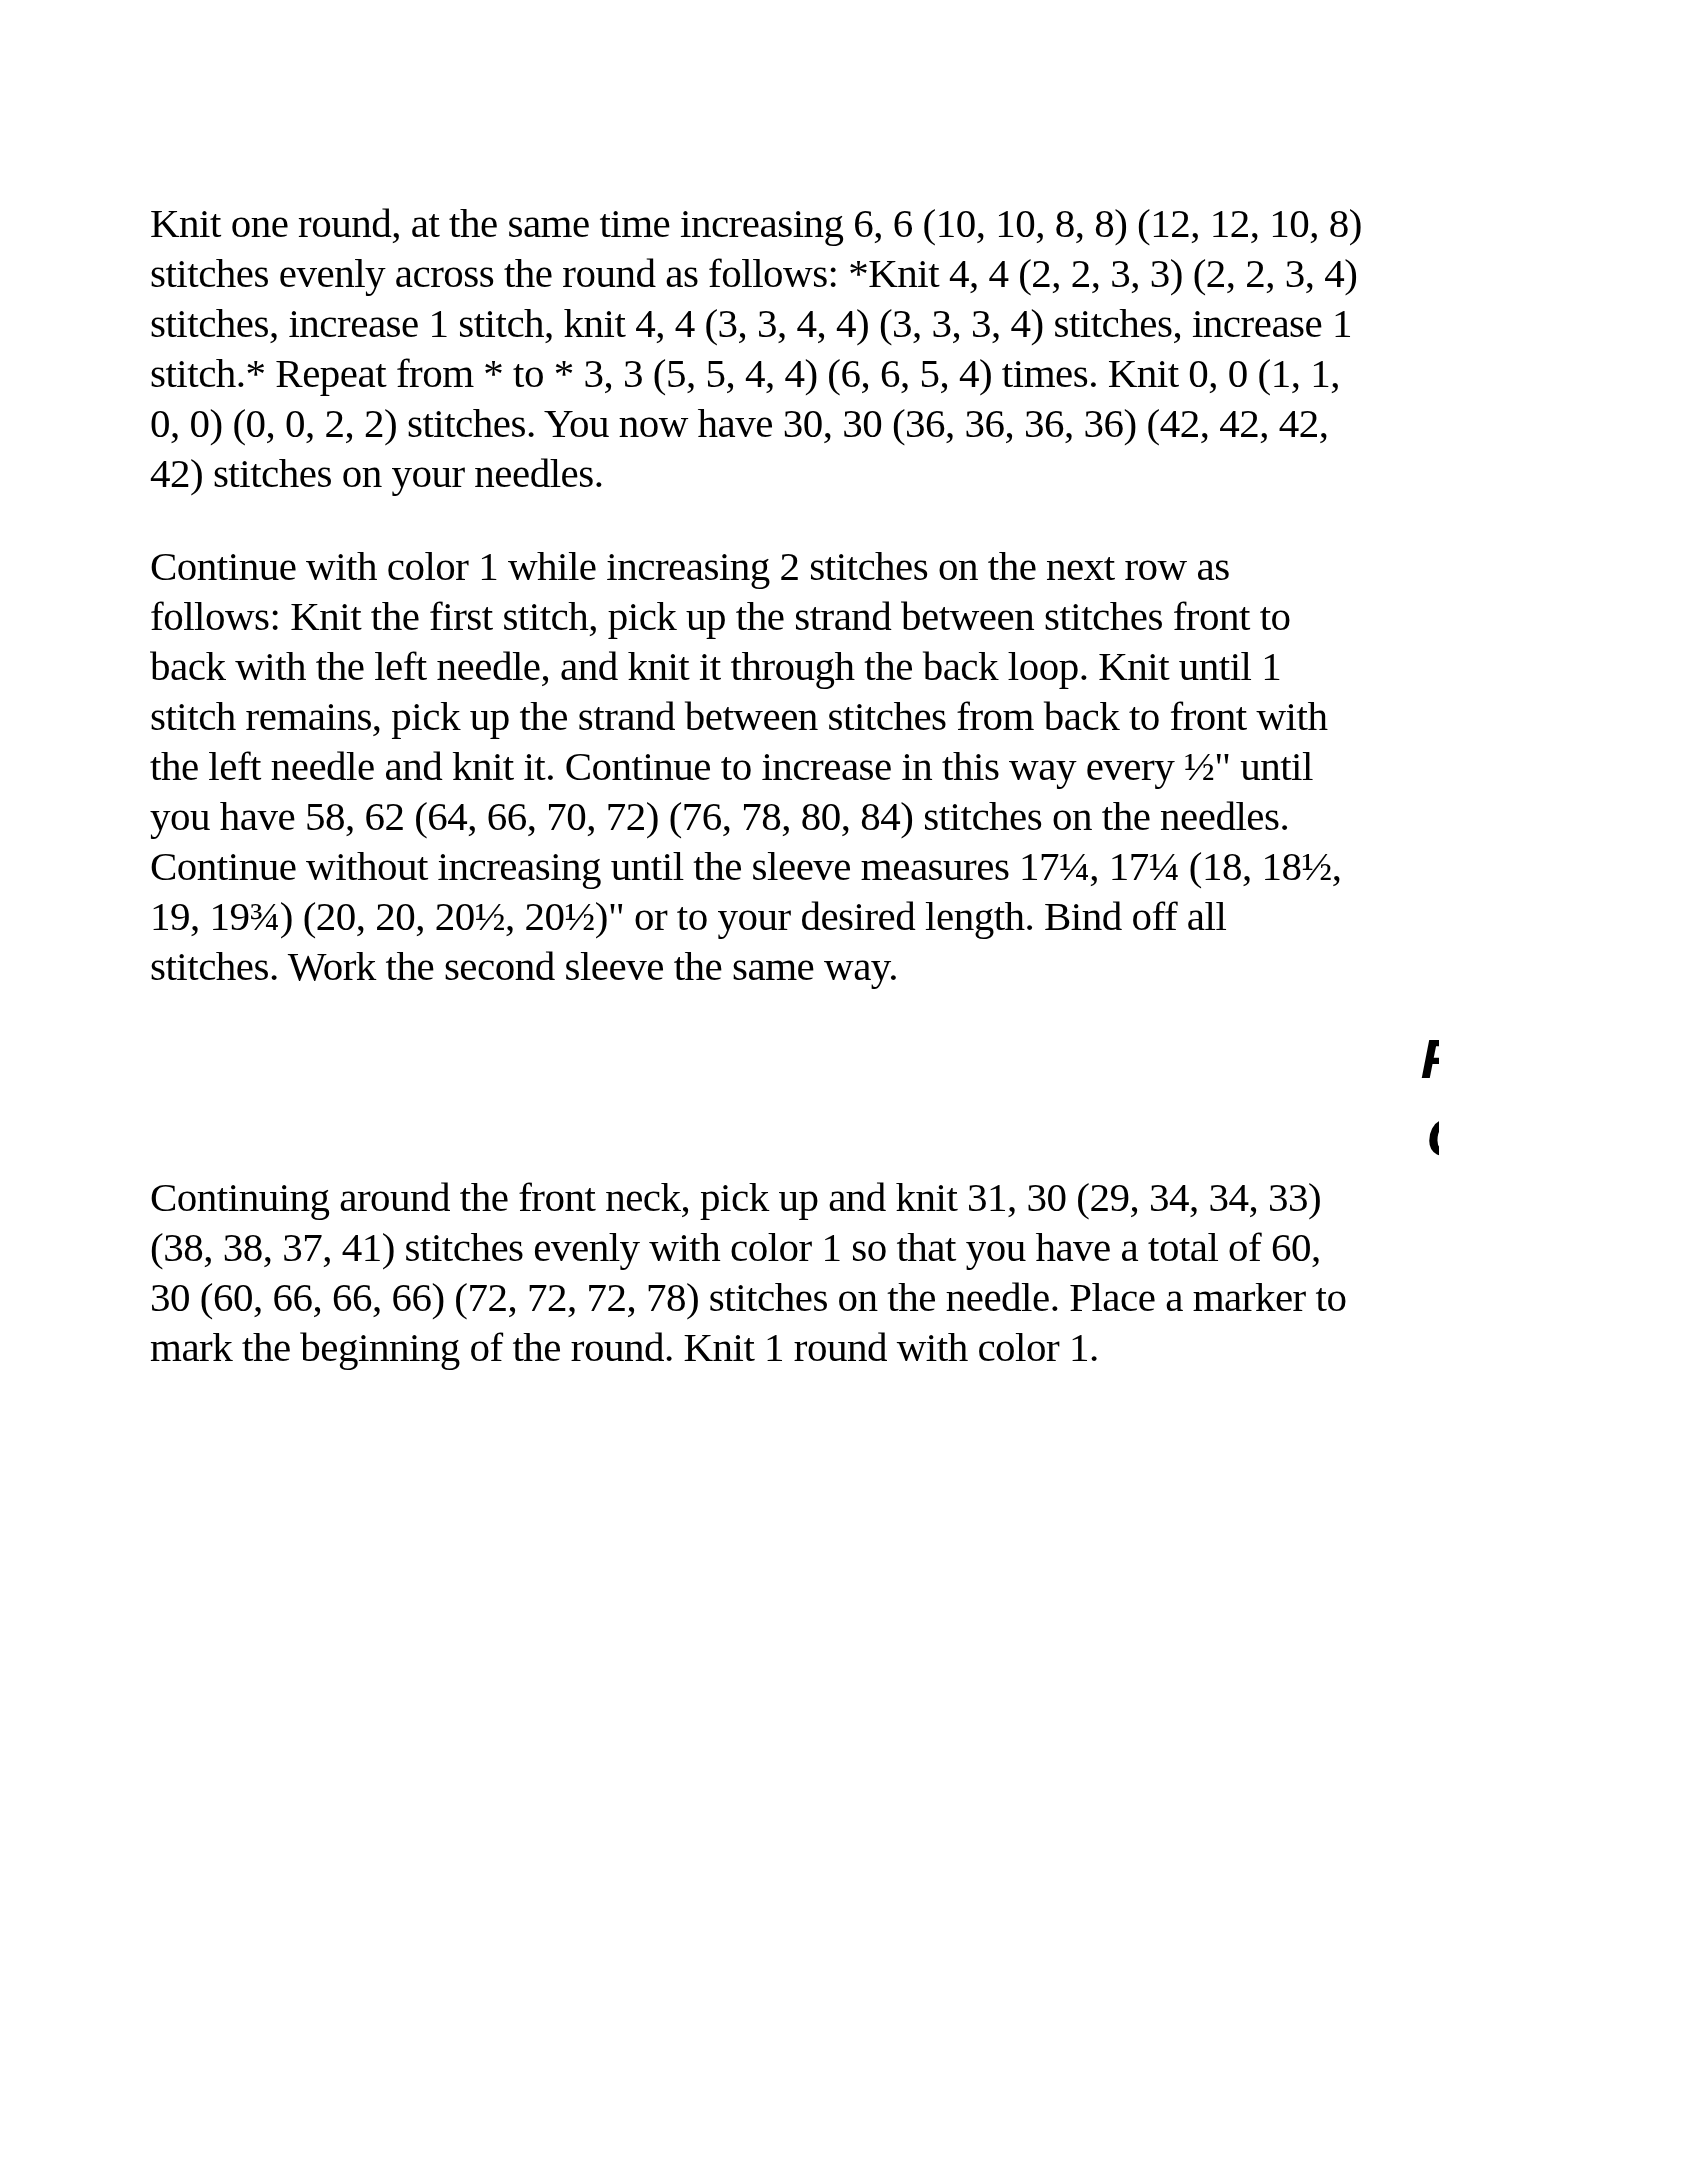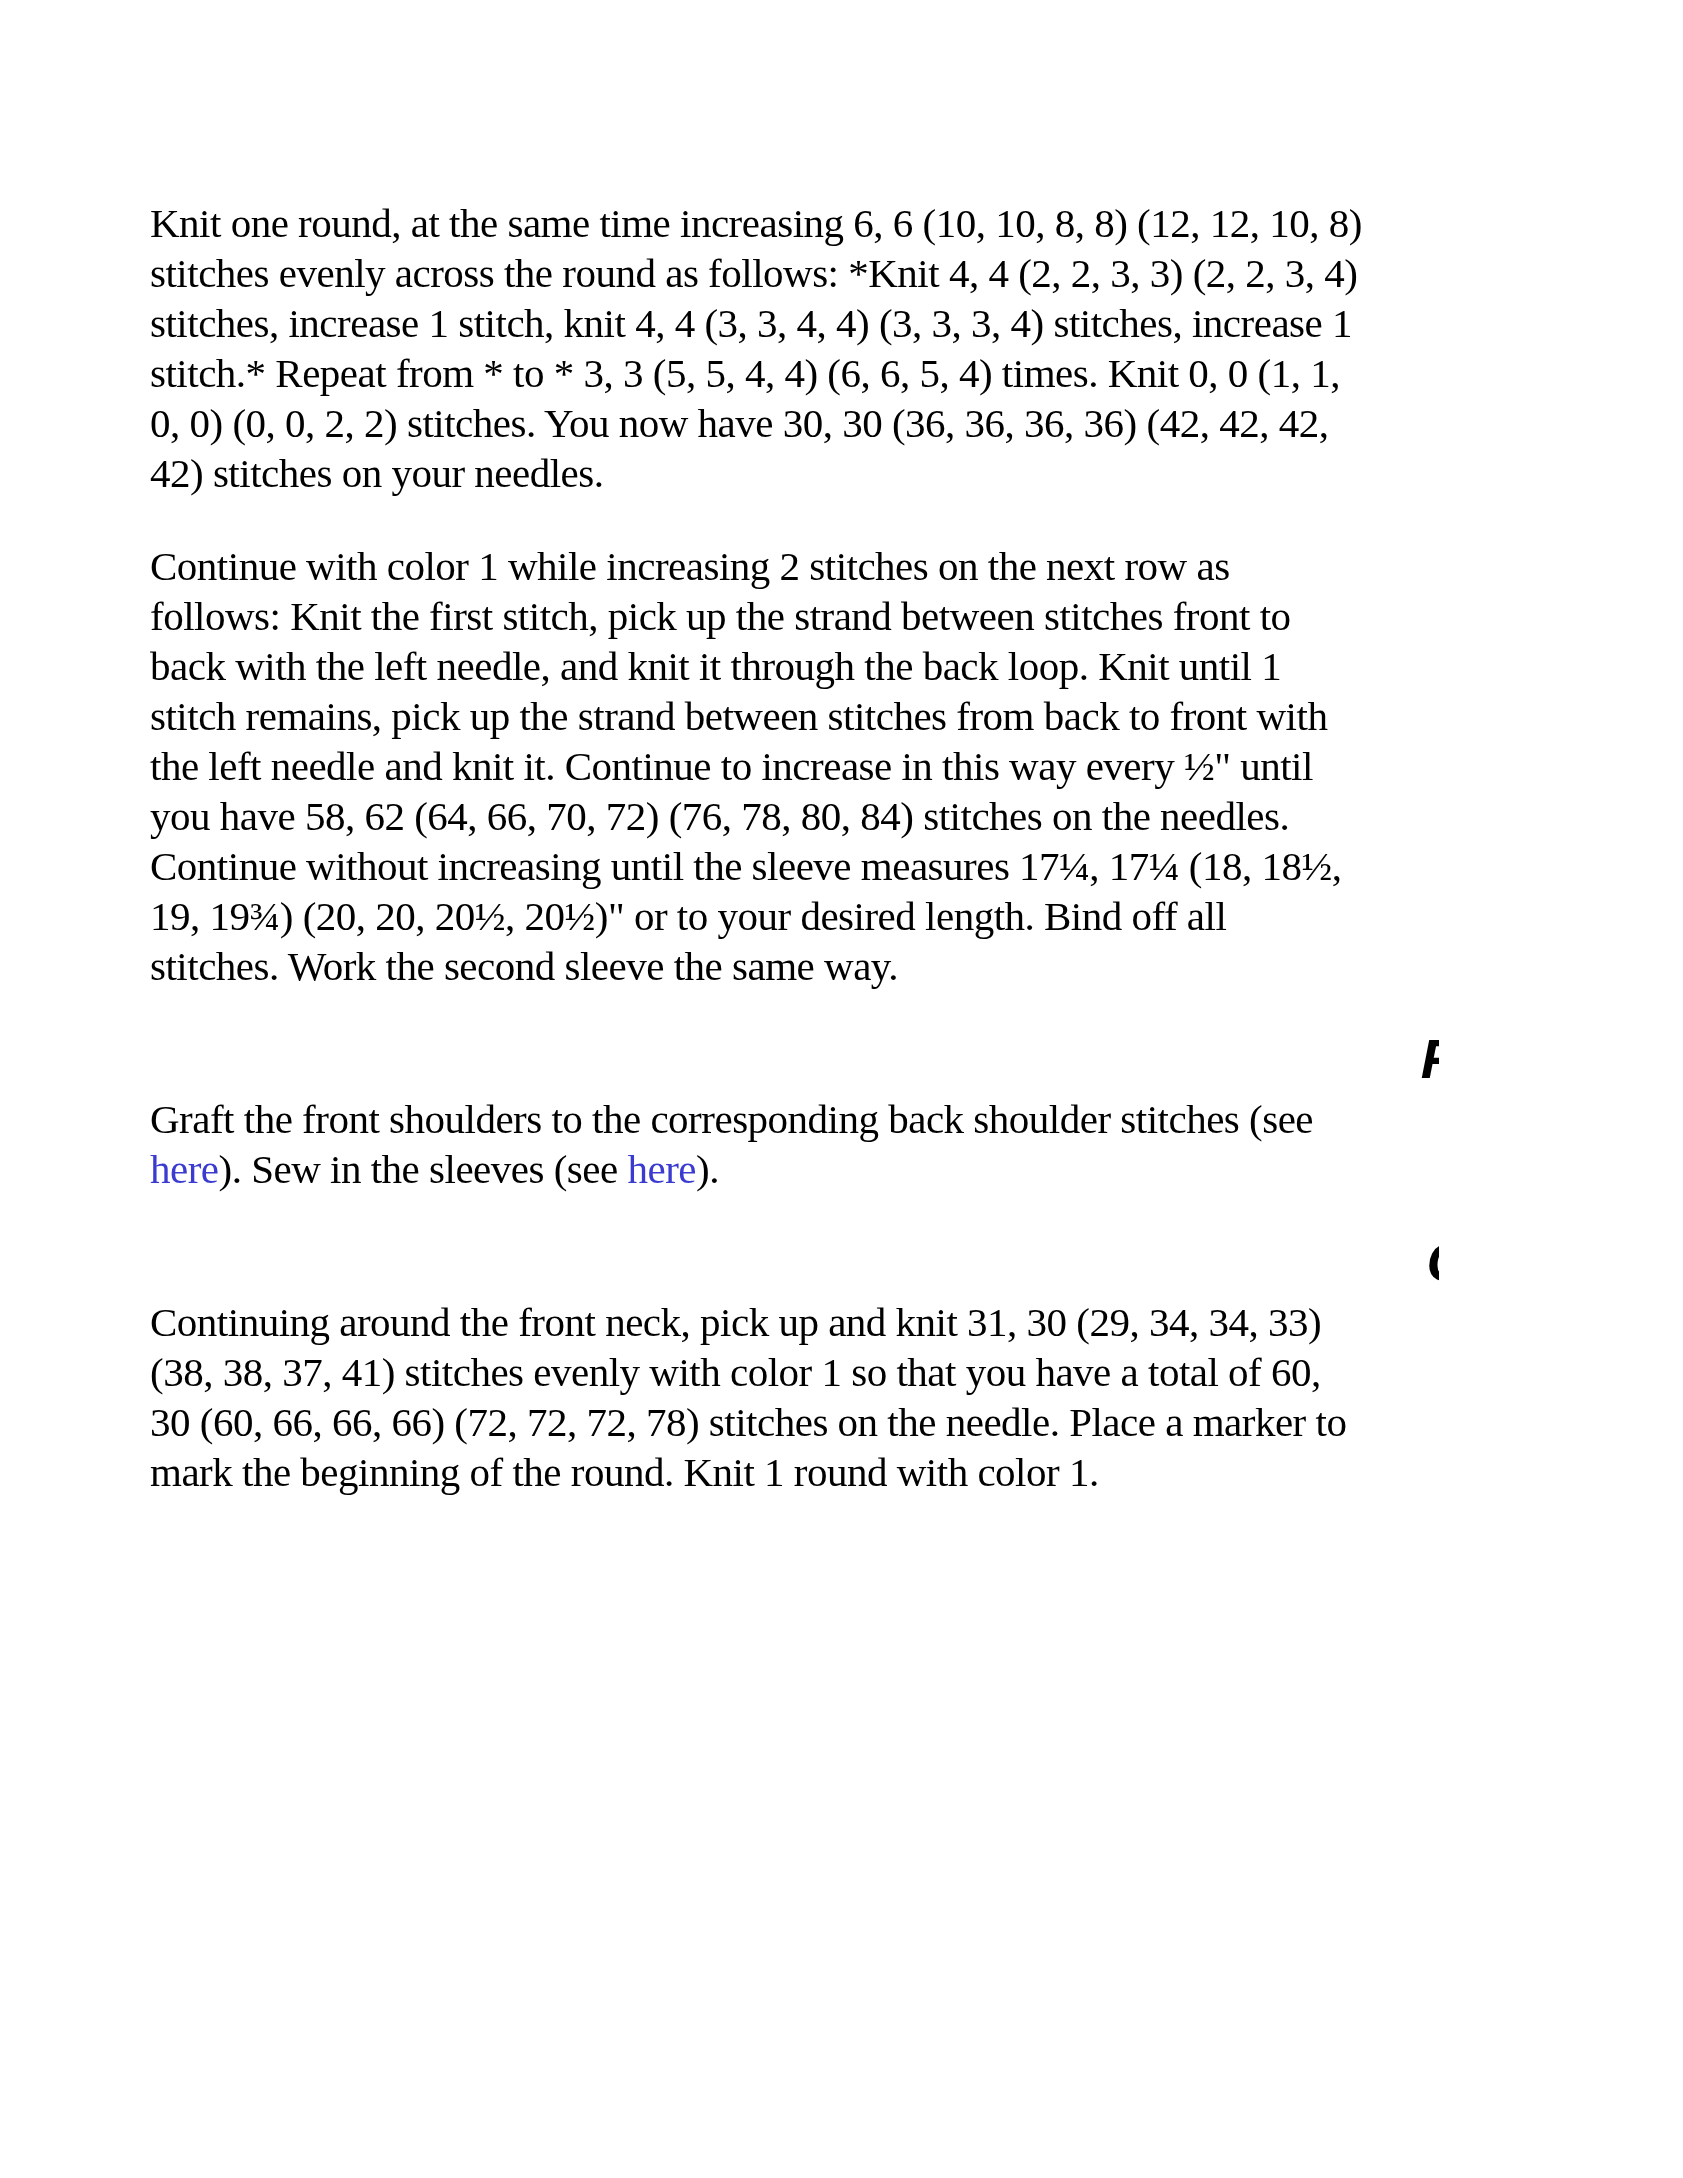--- a/index.html
+++ b/index.html
@@ -66,22 +66,20 @@
 back with the left needle, and knit it through the back loop. Knit until 1
 stitch remains, pick up the strand between stitches from back to front with
 the left needle and knit it. Continue to increase in this way every ½" until
 you have 58, 62 (64, 66, 70, 72) (76, 78, 80, 84) stitches on the needles.
 Continue without increasing until the sleeve measures 17¼, 17¼ (18, 18½,
 19, 19¾) (20, 20, 20½, 20½)" or to your desired length. Bind off all
 stitches. Work the second sleeve the same way.</p>
 
     <h2 class="subheading">Finishing</h2>
 
-    <p class="body"><span>Graft the front shoulders to the corresponding back shoulder stitches (see
-</span><a class="xref">here</a><span>). Sew in the sleeves (see </span><a class="xref">here</a><span>).</span></p>
 
     <h2 class="subheading">Continue</h2>
 
 
     <p class="body">Continuing around the front neck, pick up and knit 31, 30 (29, 34, 34, 33)
 (38, 38, 37, 41) stitches evenly with color 1 so that you have a total of 60,
 30 (60, 66, 66, 66) (72, 72, 72, 78) stitches on the needle. Place a marker to
 mark the beginning of the round. Knit 1 round with color 1.</p>
 
   </div>

